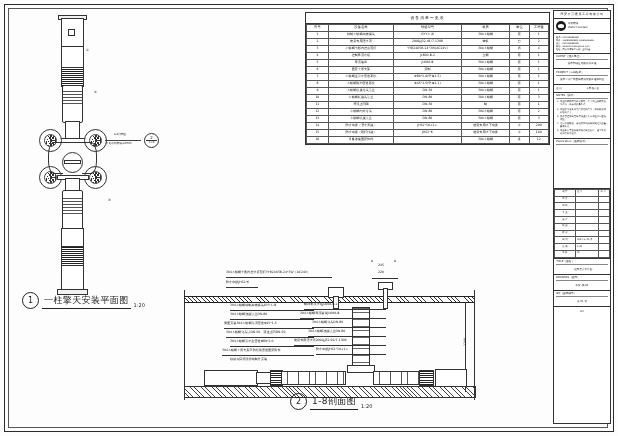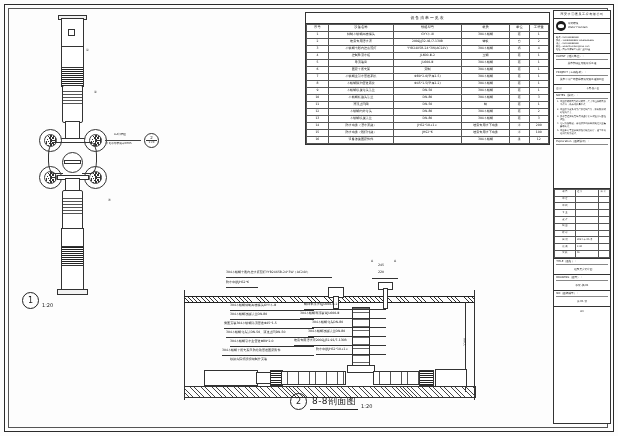--- a/index.html
+++ b/index.html
@@ -138,20 +138,21 @@
     <div class="pole-seg" style="left:41px;top:253px;width:21px;height:24px;"></div>
     <div class="cap" style="left:37px;top:277px;width:29px;height:4px;"></div>
 
     <div class="abs tiny" style="left:66px;top:36px;">①</div>
     <div class="abs tiny" style="left:74px;top:78px;">②</div>
     <div class="abs tiny" style="left:88px;top:186px;">③</div>
   </div>
 
   <div class="fig-title" style="left:22px;top:292px;">
     <span class="num">1</span>
+    <span class="txt">一柱擎天安装平面图</span>
     <span class="scale">1:20</span>
   </div>
 
   <div class="abs" id="eqtable">
     <table>
       <caption>设备清单一览表</caption>
       <thead>
         <tr>
           <th class="c0">序号</th>
           <th class="c1">设备名称</th>
@@ -362,21 +363,21 @@
     <div class="ann" style="left:126px;top:71px;">304不锈钢连接法兰DN-80</div>
     <div class="annrule" style="left:126px;top:78px;width:78px;"></div>
     <div class="ann" style="left:112px;top:80px;">喷泉专用潜水泥200站J32-91/7-130B</div>
     <div class="annrule" style="left:112px;top:87px;width:92px;"></div>
     <div class="ann" style="left:134px;top:89px;">防水电缆JHS2*10+1㎡</div>
     <div class="annrule" style="left:134px;top:96px;width:70px;"></div>
   </div>
 
   <div class="fig-title" style="left:290px;top:393px;">
     <span class="num">2</span>
-    <span class="txt">8-8剖面图</span>
+    <span class="txt">1-8剖面图</span>
     <span class="scale">1:20</span>
   </div>
 
   <div class="abs" id="titleblock">
 
     <div class="tb-band">西安水景喷泉工程有限公司</div>
 
     <div class="tb-logo">
       <span class="mark"></span>
       <span class="nm">

